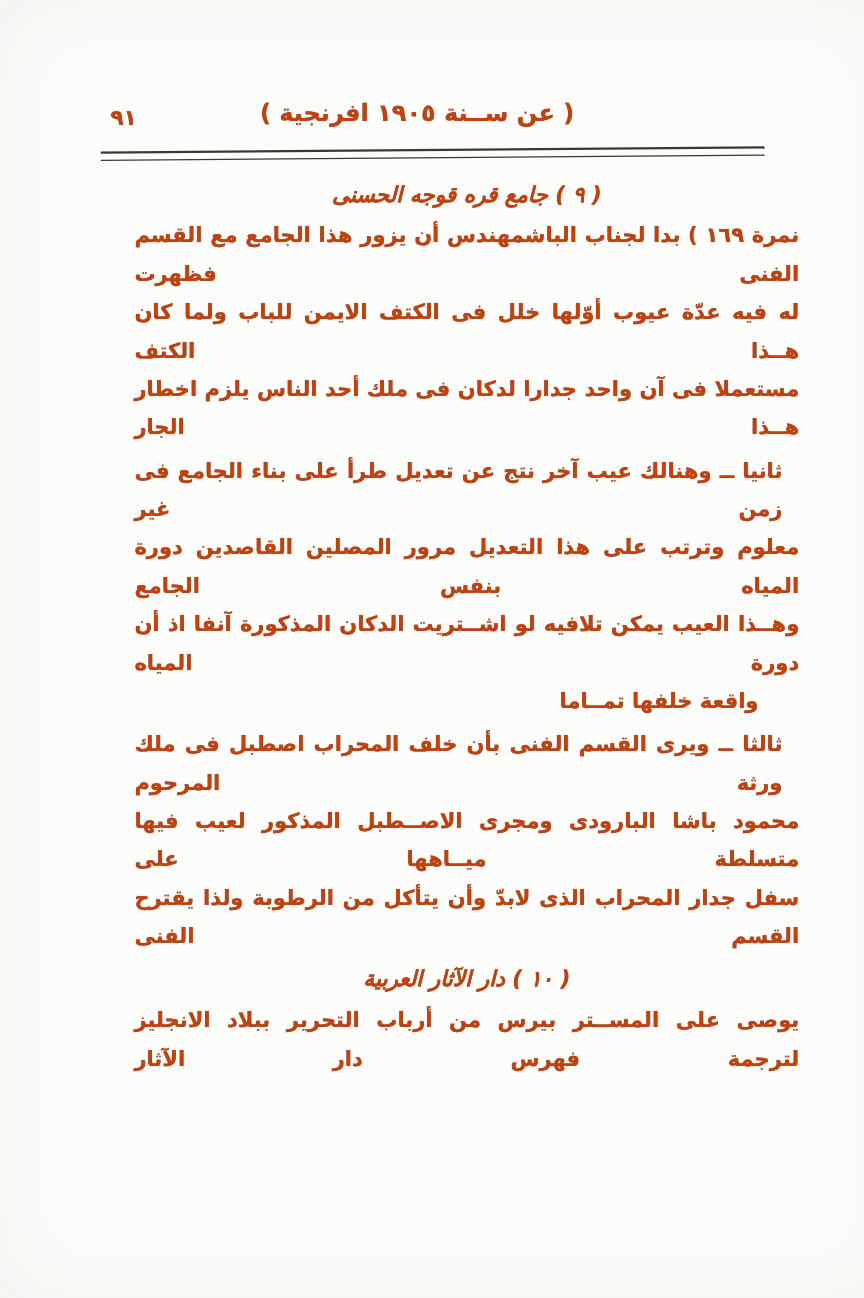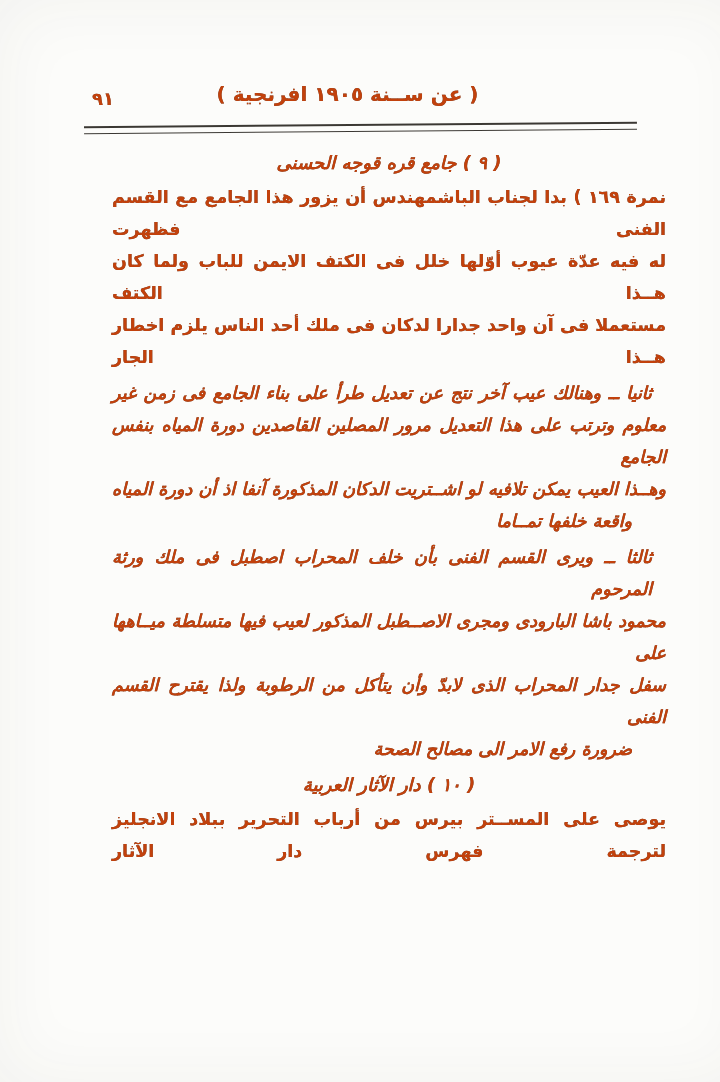--- a/index.html
+++ b/index.html
@@ -47,21 +47,21 @@
     line-height: 32px;
   }
   .section-heading {
     text-align: center;
     font-size: 18px; font-weight: 700;
     margin: 0 0 2px 0;
     line-height: 32px;
     font-style: italic;
   }
   .para { margin: 0 0 4px 0; }
-  .para.spaced { margin-top: 4px; font-style: italic; }
+  .para.spaced { margin-top: 4px; }
   .line { white-space: nowrap; }
   .line.full  { text-align: justify; text-align-last: justify; white-space: normal; }
   .line.first { text-align: justify; text-align-last: justify; white-space: normal; padding-right: 14px; }
   .line.last  { text-align: right; padding-right: 34px; }
 </style>
 </head>
 <body>
 
 <div class="page scan-ink">
 
@@ -88,21 +88,20 @@
         <div class="line first">ثانيا ــ وهنالك عيب آخر نتج عن تعديل طرأ على بناء الجامع فى زمن غير</div>
         <div class="line full">معلوم وترتب على هذا التعديل مرور المصلين القاصدين دورة المياه بنفس الجامع</div>
         <div class="line full">وهــذا العيب يمكن تلافيه لو اشــتريت الدكان المذكورة آنفا اذ أن دورة المياه</div>
         <div class="line last">واقعة خلفها تمــاما</div>
       </div>
 
       <div class="para spaced">
         <div class="line first">ثالثا ــ ويرى القسم الفنى بأن خلف المحراب اصطبل فى ملك ورثة المرحوم</div>
         <div class="line full">محمود باشا البارودى ومجرى الاصــطبل المذكور لعيب فيها متسلطة ميــاهها على</div>
         <div class="line full">سفل جدار المحراب الذى لابدّ وأن يتأكل من الرطوبة ولذا يقترح القسم الفنى</div>
-        <div class="line last">ضرورة رفع الامر الى مصالح الصحة</div>
       </div>
     </div>
 
     <div>
       <div class="section-heading">( ١٠ ) دار الآثار العربية</div>
 
       <div class="para">
         <div class="line full">يوصى على المســتر بيرس من أرباب التحرير ببلاد الانجليز لترجمة فهرس دار الآثار</div>
 
       </div>

